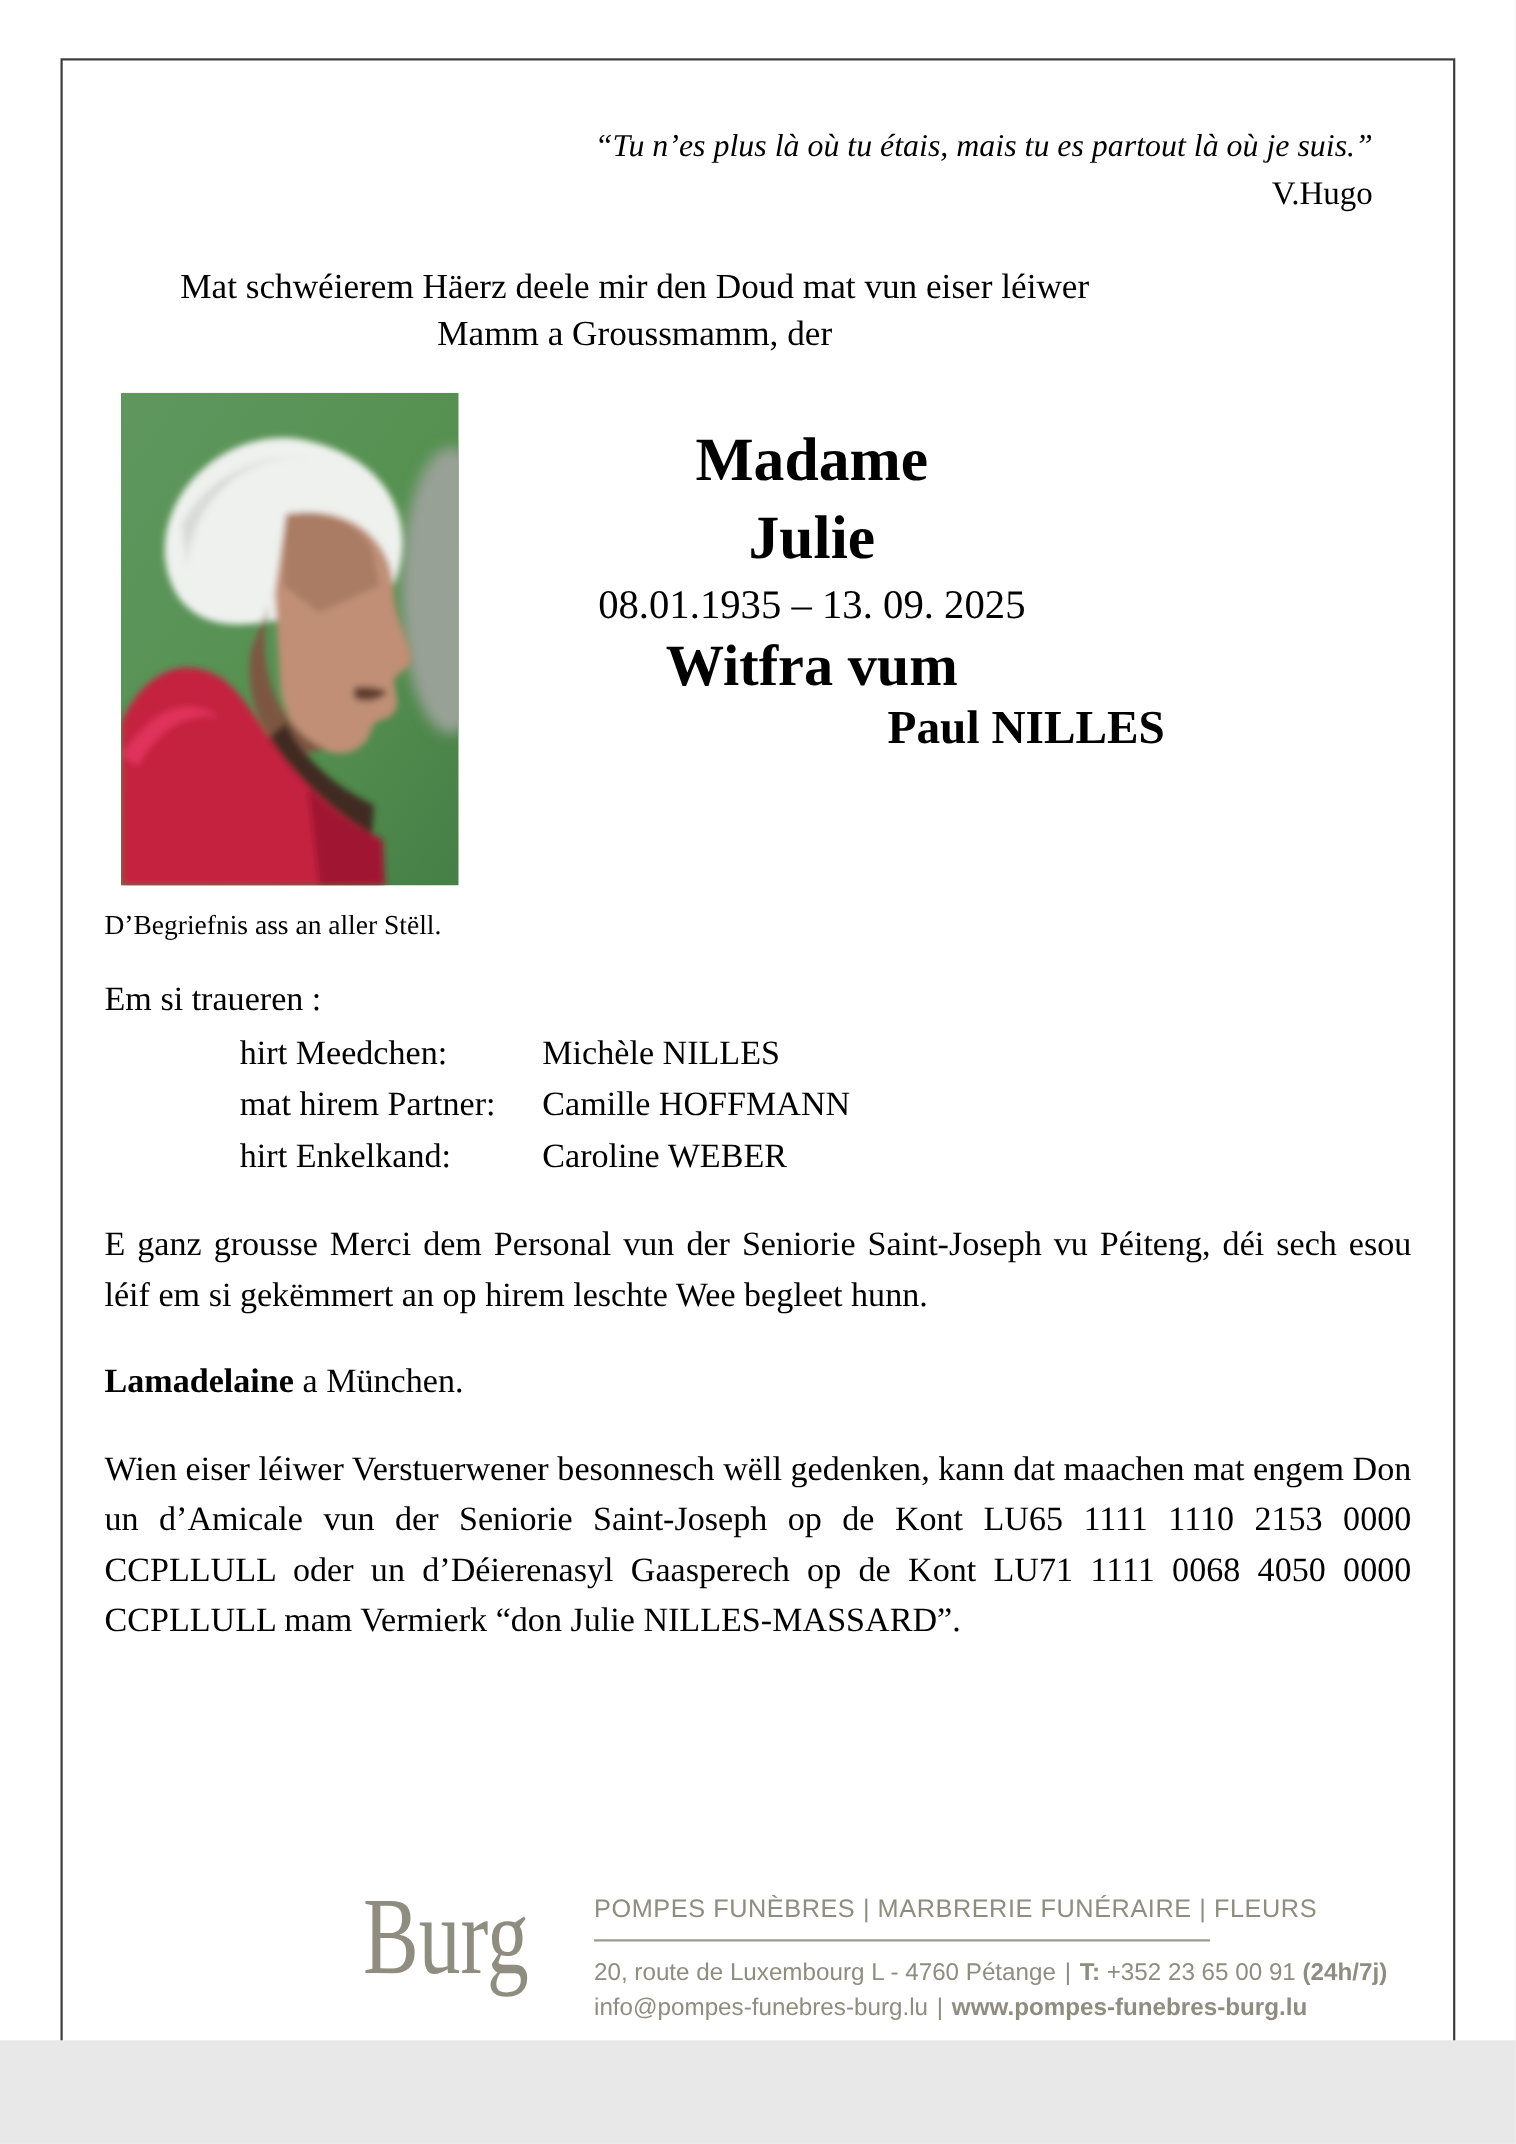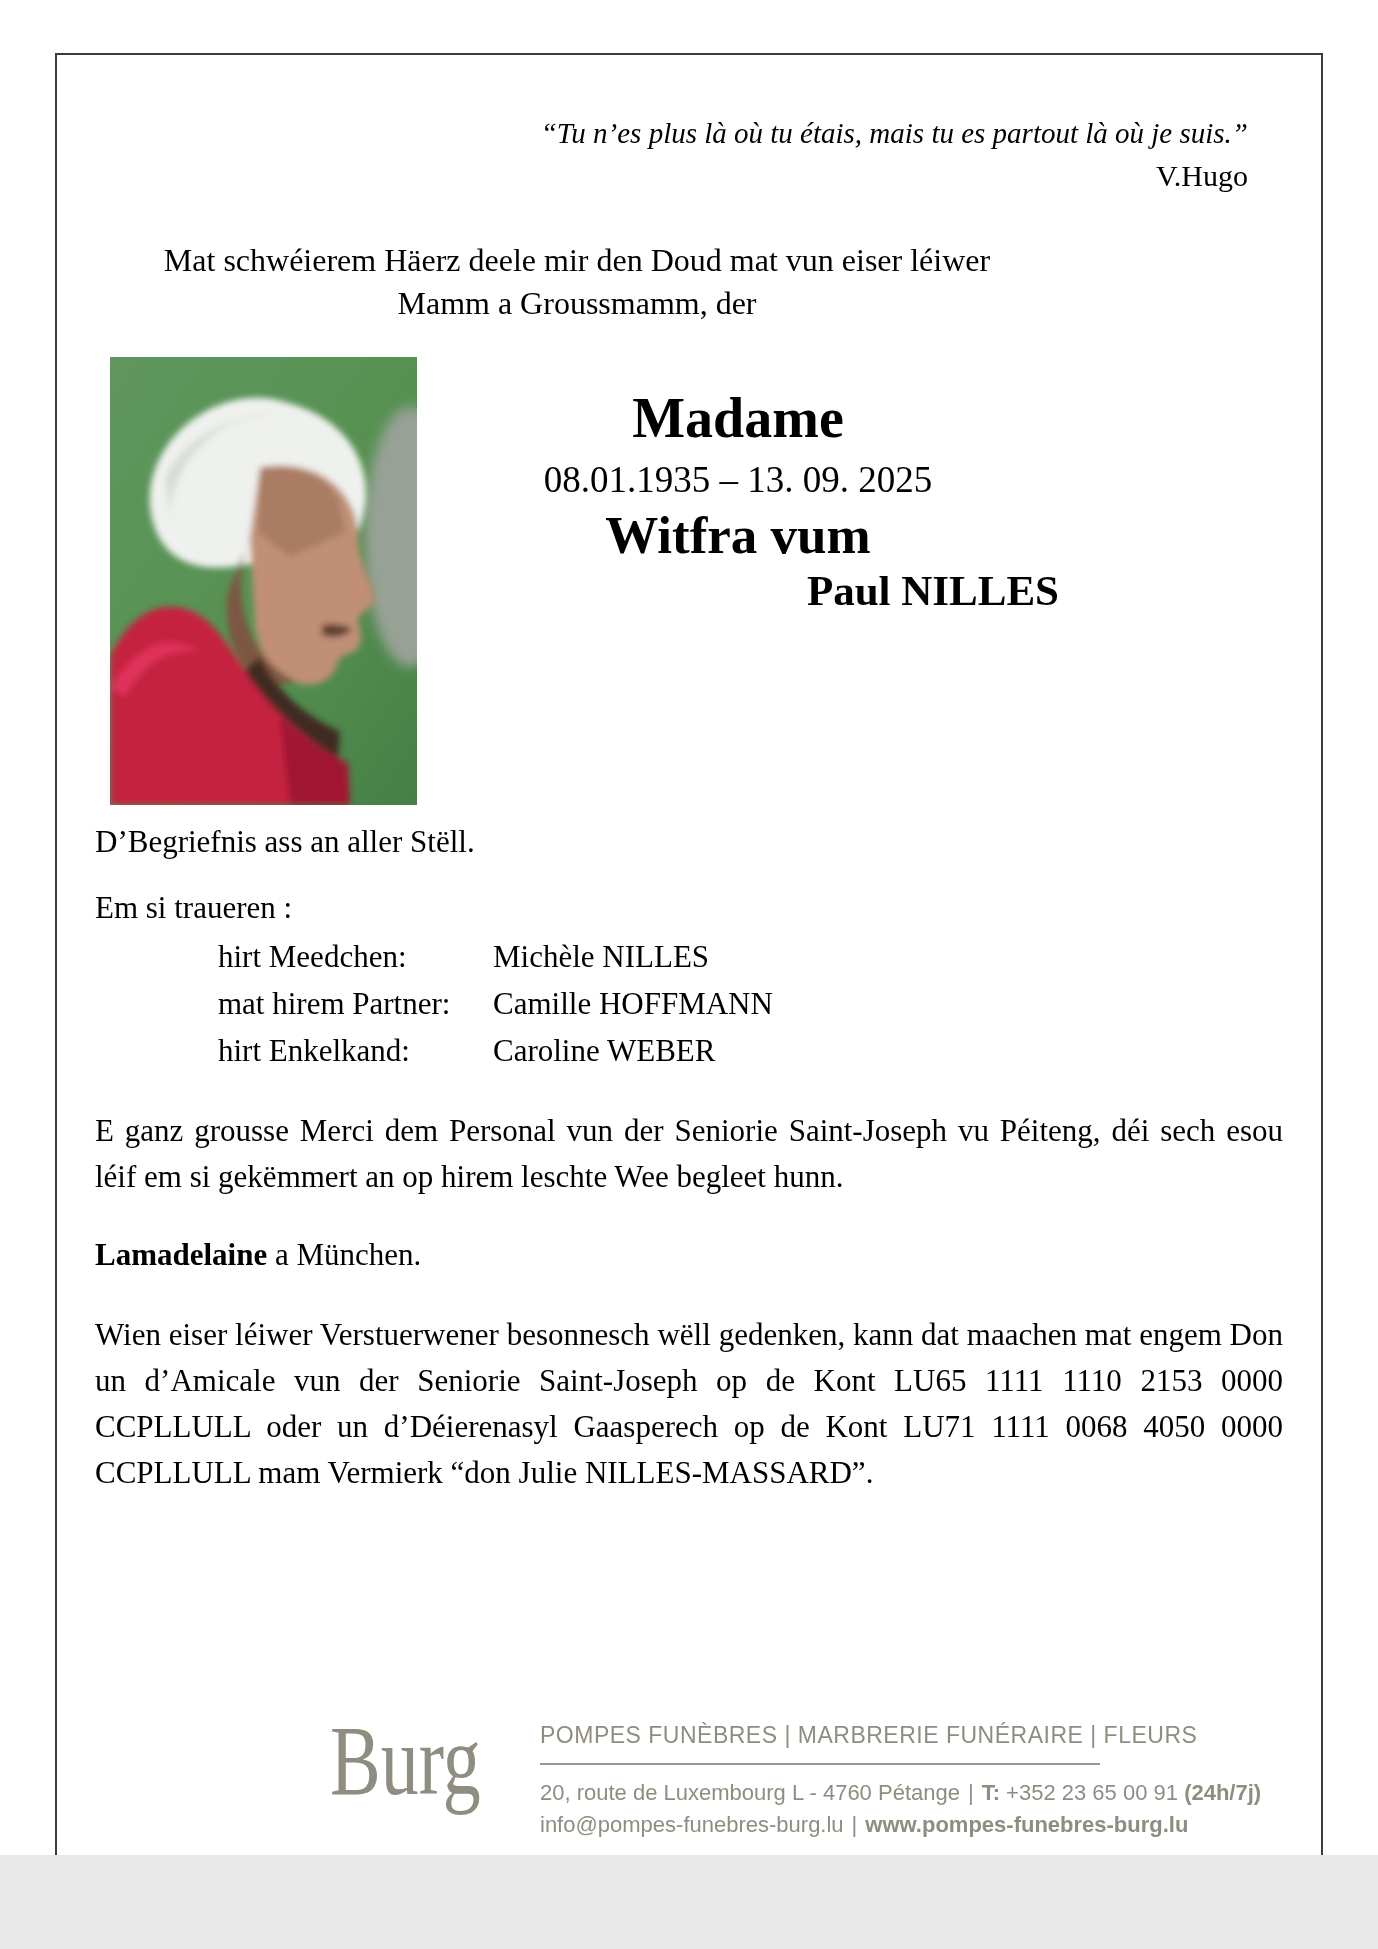--- a/index.html
+++ b/index.html
@@ -53,21 +53,21 @@
     width:642px;
     padding-top:26px;
     text-align:center;
   }
   .t-madame, .t-julie { font-size:56px; font-weight:bold; line-height:71px; }
   .t-name  { font-size:56px; font-weight:bold; line-height:74px; letter-spacing:1px; }
   .t-dates { font-size:37px; line-height:52px; }
   .t-witfra { font-size:53px; font-weight:bold; line-height:58px; }
   .t-paul   { font-size:43px; font-weight:bold; line-height:54px;text-align:right; }
 
-  .notice { margin:16px 38px 0 38px; font-size:31px; line-height:42px; }
+  .notice { margin:16px 38px 0 38px; font-size:25px; line-height:42px; }
   .mourners-heading { margin:24px 38px 4px 38px; font-size:31px; line-height:42px; }
   .mourner-row { display:flex; margin-left:161px; font-size:31px; line-height:47px; }
   .mourner-row .relation { width:275px; flex:0 0 auto; }
   .thanks {
     margin:34px 38px 0 38px;
     font-size:31px; line-height:46px;
     text-align:justify;
   }
   .location { margin:34px 38px 0 38px; font-size:31px; line-height:42px; }
   .location .bold { font-weight:bold; }
@@ -151,20 +151,21 @@
           <path d="M150 300 C 170 340 200 360 230 375 L 225 448 L 120 448 L 115 330 Z" fill="#3f2c22"></path>
 
           <path d="M0 300 C 25 245 65 240 95 262 C 118 282 130 310 150 335 C 175 365 205 390 235 405 L 240 448 L 0 448 Z" fill="#c5203f"></path>
           <path d="M0 330 C 30 285 60 275 90 295 C 60 290 35 305 15 340 Z" fill="#e0315a"></path>
           <path d="M170 360 C 195 385 220 398 238 406 L 240 448 L 180 448 Z" fill="#a01733"></path>
         </g>
       </svg>
 
       <div class="title-block">
         <div class="t-madame">Madame</div>
+        <div class="t-julie">Julie</div>
         <div class="t-dates">08.01.1935 – 13. 09. 2025</div>
         <div class="t-witfra">Witfra vum</div>
         <div class="t-paul">Paul NILLES</div>
       </div>
     </div>
 
     <div class="notice">D’Begriefnis ass an aller Stëll.</div>
 
     <div class="mourners-heading">Em si traueren :</div>
 

